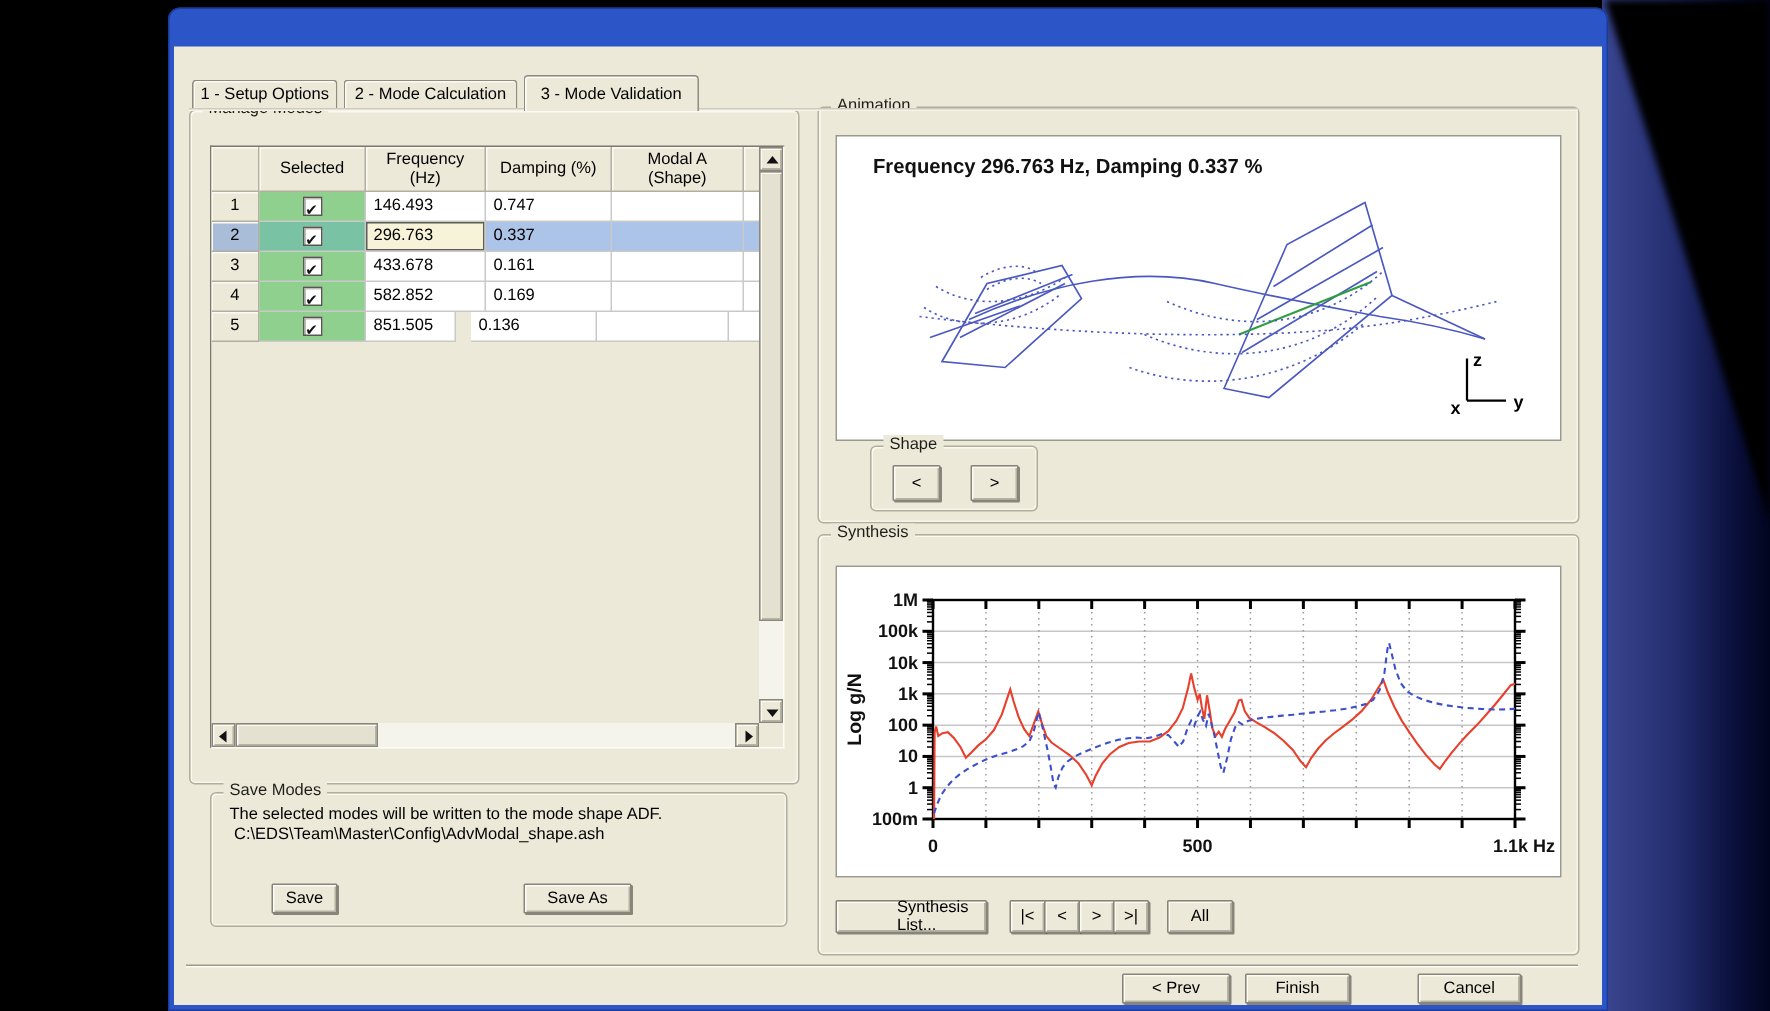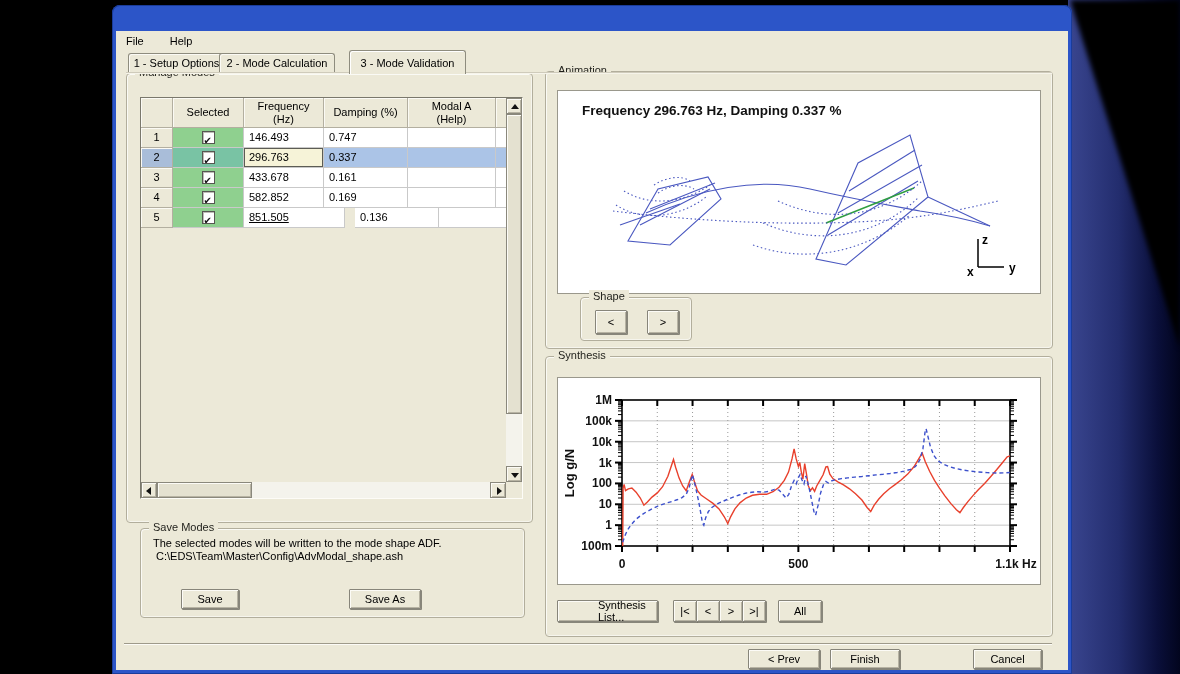--- a/index.html
+++ b/index.html
@@ -109,44 +109,40 @@
   <div class="bg-right"></div>
   <svg class="swoosh" width="1180" height="674">
     <polygon points="1070,0 1180,0 1180,348" fill="#000" style="filter:blur(2.5px)"></polygon>
   </svg>
 
   <div class="dialog">
 
 
     <div class="dlg-body">
 
-      <div class="menubar">
-        <span class="menu-item">File</span>
-        <span class="menu-item">Help</span>
-      </div>
 
       <div class="tab" style="left:12px; width:97px;">1 - Setup Options</div>
-      <div class="tab" style="left:103px; width:116px;">2 - Mode Calculation</div>
+      <div class="tab" style="left:113px; width:116px;">2 - Mode Calculation</div>
       <div class="tab active" style="left:233px; width:117px;">3 - Mode Validation</div>
       <div class="tabpage-line"></div>
 
       <div class="groupbox" style="left:10px; top:42px; width:407px; height:450px;">
         <span class="grouplabel">Manage Modes</span>
       </div>
 
       <div class="table-panel">
         <div class="table-viewport">
           <div class="thead" id="thead">
               <div class="th" style="width: 32px;"></div>
               <div class="th" style="width: 71px;">Selected</div>
               <div class="th" style="width: 80px;">Frequency
 (Hz)</div>
               <div class="th" style="width: 84px;">Damping (%)</div>
               <div class="th" style="width: 88px;">Modal A
-(Help)</div>
+(Shape)</div>
               <div class="th" style="width: 70px;">Moda
 (Imagin</div>
             </div>
           <div id="tbody">
               <div class="tr">
                 <div class="td rowhdr" style="width: 32px;">1</div>
                 <div class="td selcell" style="width: 71px;">
                   <span class="checkbox checked"></span>
                 </div>
                 <div class="td num" style="width: 80px;">146.493</div>
@@ -182,21 +178,21 @@
                 <div class="td num" style="width: 80px;">582.852</div>
                 <div class="td num" style="width: 84px;">0.169</div>
                 <div class="td num" style="width: 88px;"></div>
                 <div class="td num" style="width: 70px;"></div>
               </div>
               <div class="tr">
                 <div class="td rowhdr" style="width: 32px;">5</div>
                 <div class="td selcell" style="width: 71px;">
                   <span class="checkbox checked"></span>
                 </div>
-                <div class="td num" style="width: 101px; text-decoration: underline;">851.505</div>
+                <div class="td num" style="width: 60px;">851.505</div>
                 <div class="td num" style="width: 84px; margin-left: 10px;">0.136</div>
                 <div class="td num" style="width: 88px;"></div>
                 <div class="td num" style="width: 70px;"></div>
               </div>
             </div>
         </div>
         <div class="vscroll">
           <div class="sb-btn" style="left:0; top:0;">
               <span class="arr up"></span>
             </div>
@@ -214,21 +210,21 @@
               <span class="arr right"></span>
             </div>
         </div>
         <div class="corner"></div>
       </div>
 
       <div class="groupbox" style="left:24px; top:497px; width:385px; height:90px;">
         <span class="grouplabel">Save Modes</span>
         <div class="savemodes-text" style="left:12px; top:8px;">The selected modes will be written to the mode shape ADF.</div>
         <div class="savemodes-text" style="left:15px; top:21px;">C:\EDS\Team\Master\Config\AdvModal_shape.ash</div>
-        <div class="btn" style="left:40px; top:60px; width:58px; height:20px;text-align:center;">Save</div>
+        <div class="btn" style="left:40px; top:60px; width:44px; height:20px;text-align:center;">Save</div>
         <div class="btn" style="left:208px; top:60px; width:72px; height:20px;">Save As</div>
       </div>
 
       <div class="groupbox" style="left:429px; top:40px; width:508px; height:278px;">
         <span class="grouplabel">Animation</span>
       </div>
       <div class="white-canvas" style="left:441px; top:59px; width:484px; height:204px;">
         <div class="anim-caption">Frequency 296.763 Hz, Damping 0.337 %</div>
         <svg width="482" height="202" viewBox="0 0 482 202">
           <g stroke="#4a58c0" fill="none" stroke-width="1.1">
@@ -462,17 +458,17 @@
       <div class="btn" style="left:441px; top:569px; width:101px; height:22px;padding-left:40px;">Synthesis List...</div>
       <div class="btn" style="left:557px; top:569px; width:24px; height:22px;">|&lt;</div>
       <div class="btn" style="left:580px; top:569px; width:24px; height:22px;">&lt;</div>
       <div class="btn" style="left:603px; top:569px; width:24px; height:22px;">&gt;</div>
       <div class="btn" style="left:626px; top:569px; width:24px; height:22px;">&gt;|</div>
       <div class="btn" style="left:662px; top:569px; width:44px; height:22px;">All</div>
 
       <div class="footer-divider"></div>
       <div class="btn" style="left:632px; top:618px; width:72px; height:20px;">&lt; Prev</div>
       <div class="btn" style="left:714px; top:618px; width:70px; height:20px;">Finish</div>
-      <div class="btn" style="left:857px; top:618px; width:69px; height:20px;">Cancel</div>
+      <div class="btn" style="left:829px; top:618px; width:69px; height:20px;">Cancel</div>
 
     </div>
   </div>
 </div>
 
 </body></html>

